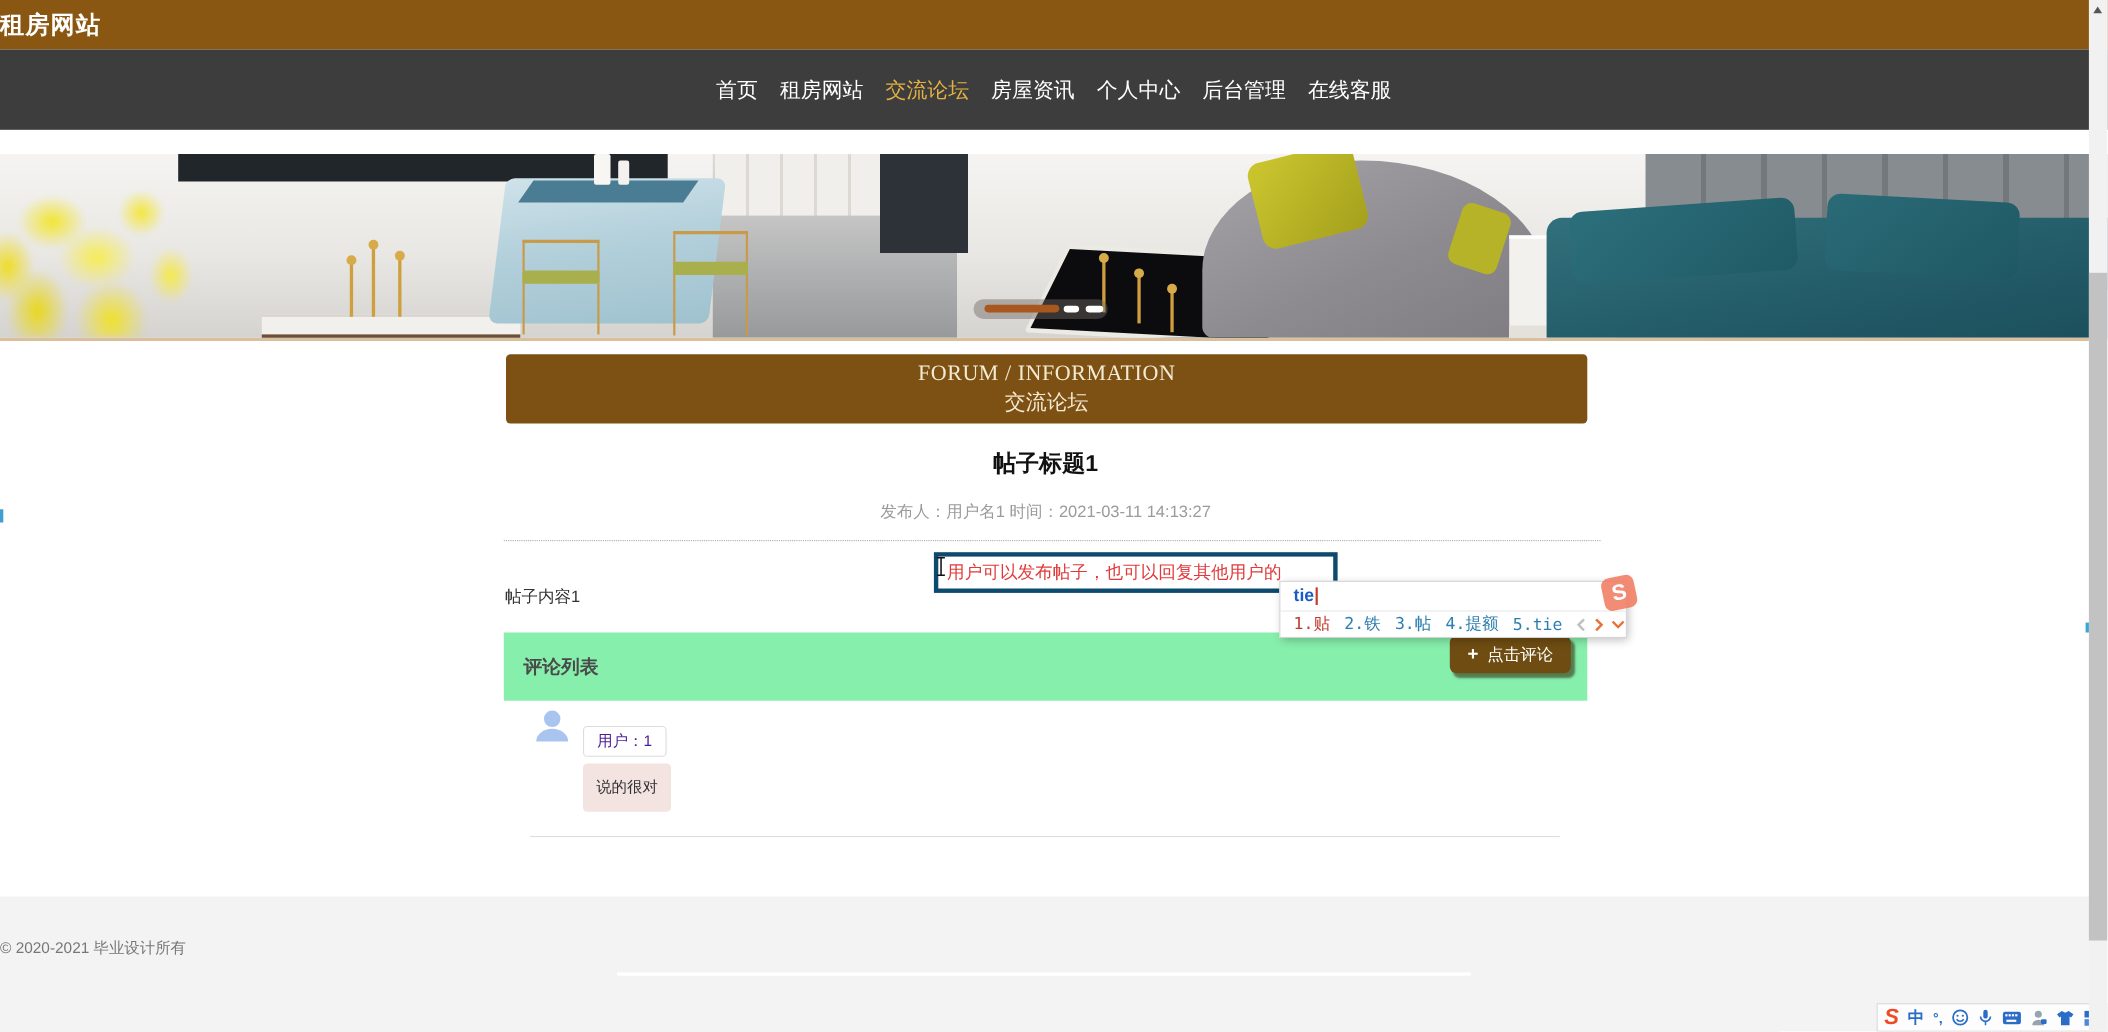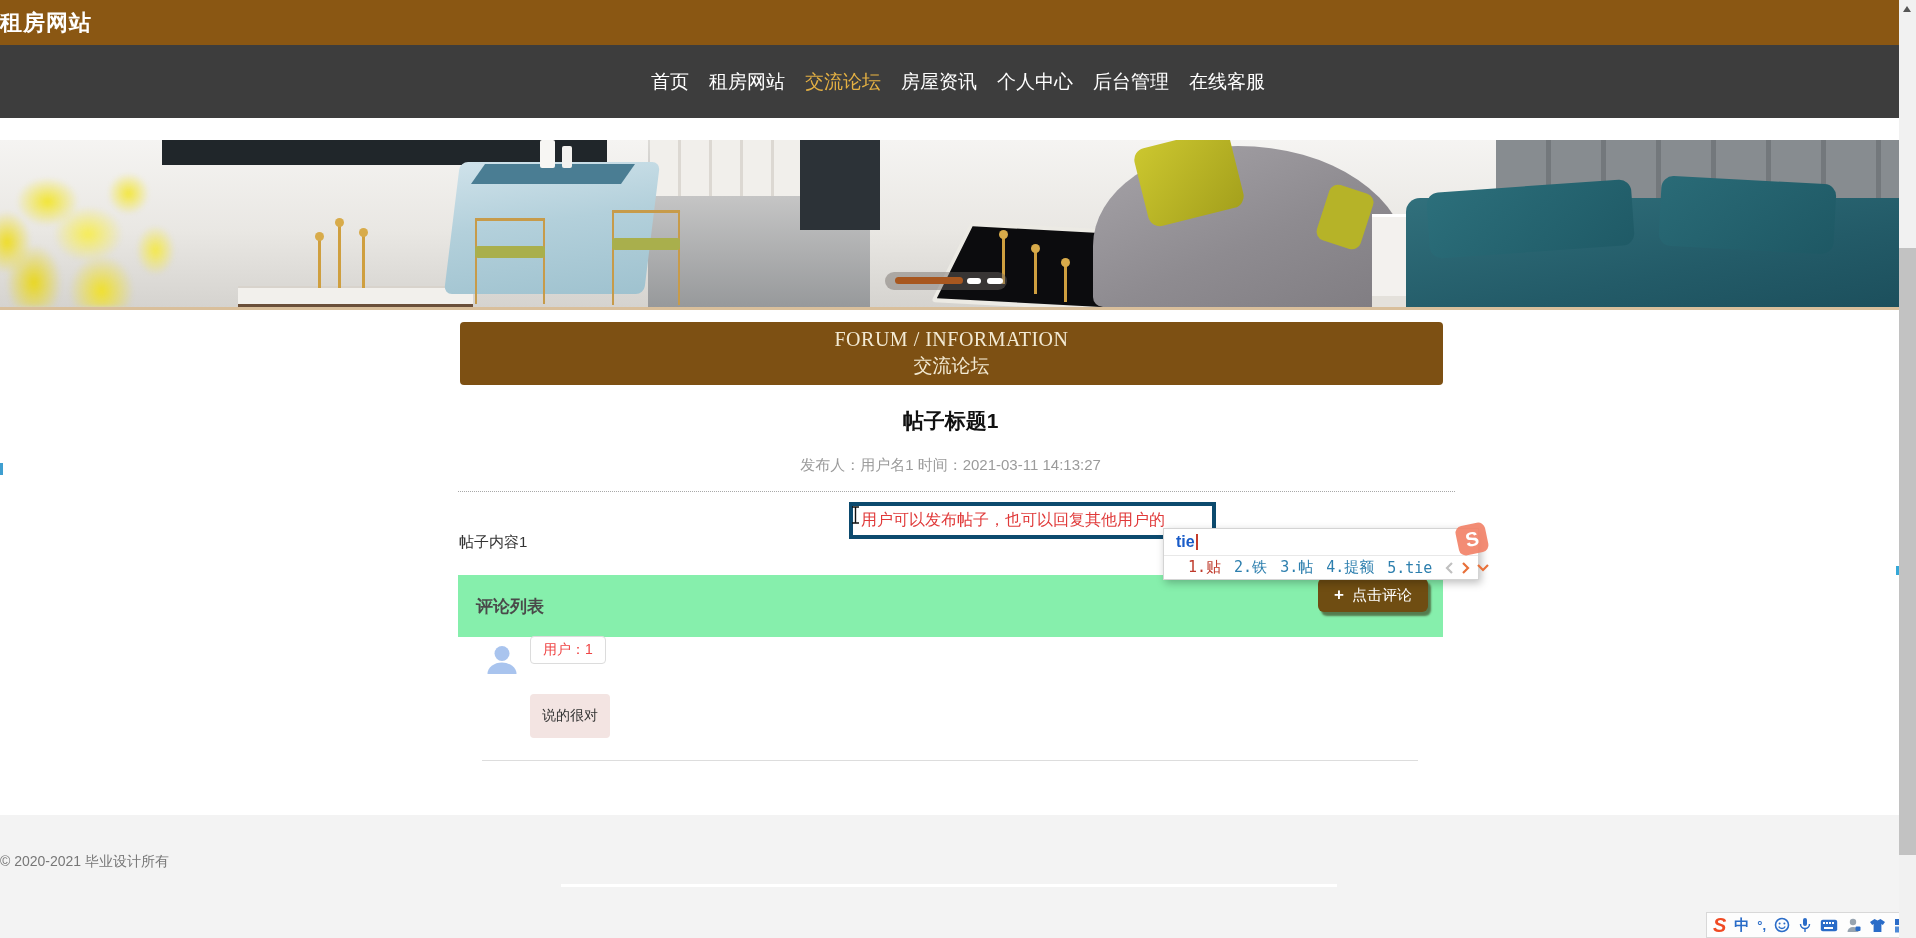--- a/index.html
+++ b/index.html
@@ -79,36 +79,36 @@
   
   .comments-bar{position:absolute;left:458px;top:575px;width:985px;height:62px;background:#86efac;
                 display:flex;align-items:center;padding-left:18px;box-sizing:border-box}
   .comments-title{font-size:17px;font-weight:bold;color:#4a4a4a}
   .add-comment{position:absolute;left:1318px;top:578px;width:110px;height:34px;background:#6f4d12;border:none;
                border-radius:6px;color:#fff;display:flex;align-items:center;justify-content:center;gap:8px;
                font-size:15px;font-family:"Liberation Sans",sans-serif;
                box-shadow:3px 4px 2px rgba(46,30,2,.55);cursor:pointer}
   .plus{font-size:17px;font-weight:bold}
   .avatar{position:absolute;left:484px;top:641px;width:36px;height:36px}
-  .username{position:absolute;left:530px;top:636px;height:26px;padding:0 12px;border:1px solid #dcdcdc;
-            border-radius:4px;display:flex;align-items:center;font-size:14px;color:#ef4444;background:#fff}
+  .username{position:absolute;left:530px;top:660px;height:26px;padding:0 12px;border:1px solid #dcdcdc;
+            border-radius:4px;display:flex;align-items:center;font-size:14px;color:#4c1d95;background:#fff}
   .bubble{position:absolute;left:530px;top:694px;height:44px;padding:0 12px;background:#f3e4e2;
           border-radius:4px;display:flex;align-items:center;font-size:14px;color:#333}
   .comment-divider{position:absolute;left:482px;top:760px;width:936px;border-top:1px solid #ddd}
   
   .footer{position:absolute;left:0;top:815px;width:100%;height:123px;background:#f3f3f3}
   .copyright{position:absolute;left:0;width:100%;top:38px;font-size:14px;color:#777}
   .footer-line{position:absolute;left:561px;top:69px;width:776px;height:3px;background:#fff}
   
   .ime{position:absolute;left:1163px;top:528px;width:314px;height:50px;background:#fff;border:1px solid #d4d4d4;
        box-shadow:2px 3px 8px rgba(0,0,0,.25)}
   .ime-top{height:26px;display:flex;align-items:center;padding-left:12px;border-bottom:1px solid #e8e8e8}
   .ime-input{color:#1a5cc8;font-weight:bold;font-size:16px}
   .ime-caret{width:2px;height:16px;background:#c43c2c;margin-left:1px}
-  .ime-cands{height:23px;display:flex;align-items:center;padding-left:24px;gap:13px;
+  .ime-cands{height:23px;display:flex;align-items:center;padding-left:12px;gap:13px;
              font-family:"DejaVu Sans Mono",monospace;font-size:15px}
   .cand{color:#2d7fae;cursor:pointer;white-space:nowrap}
   .cand.first{color:#bf3a2b}
   .ime-arrows{margin-left:auto;display:flex;align-items:center;gap:7px;padding-right:9px}
   .sogou-badge{position:absolute;right:-9px;top:-5px;width:30px;height:30px;background:#f28066;border-radius:7px;
                transform:rotate(-12deg);display:flex;align-items:center;justify-content:center;
                color:#fff;font-weight:bold;font-size:20px;opacity:.9}
   
   .taskbar{position:absolute;left:1706px;top:912px;width:210px;height:26px;background:#fdfdfd;
            border:1px solid #d8d8d8;display:flex;align-items:center;gap:8px;padding:0 6px;box-sizing:border-box}

